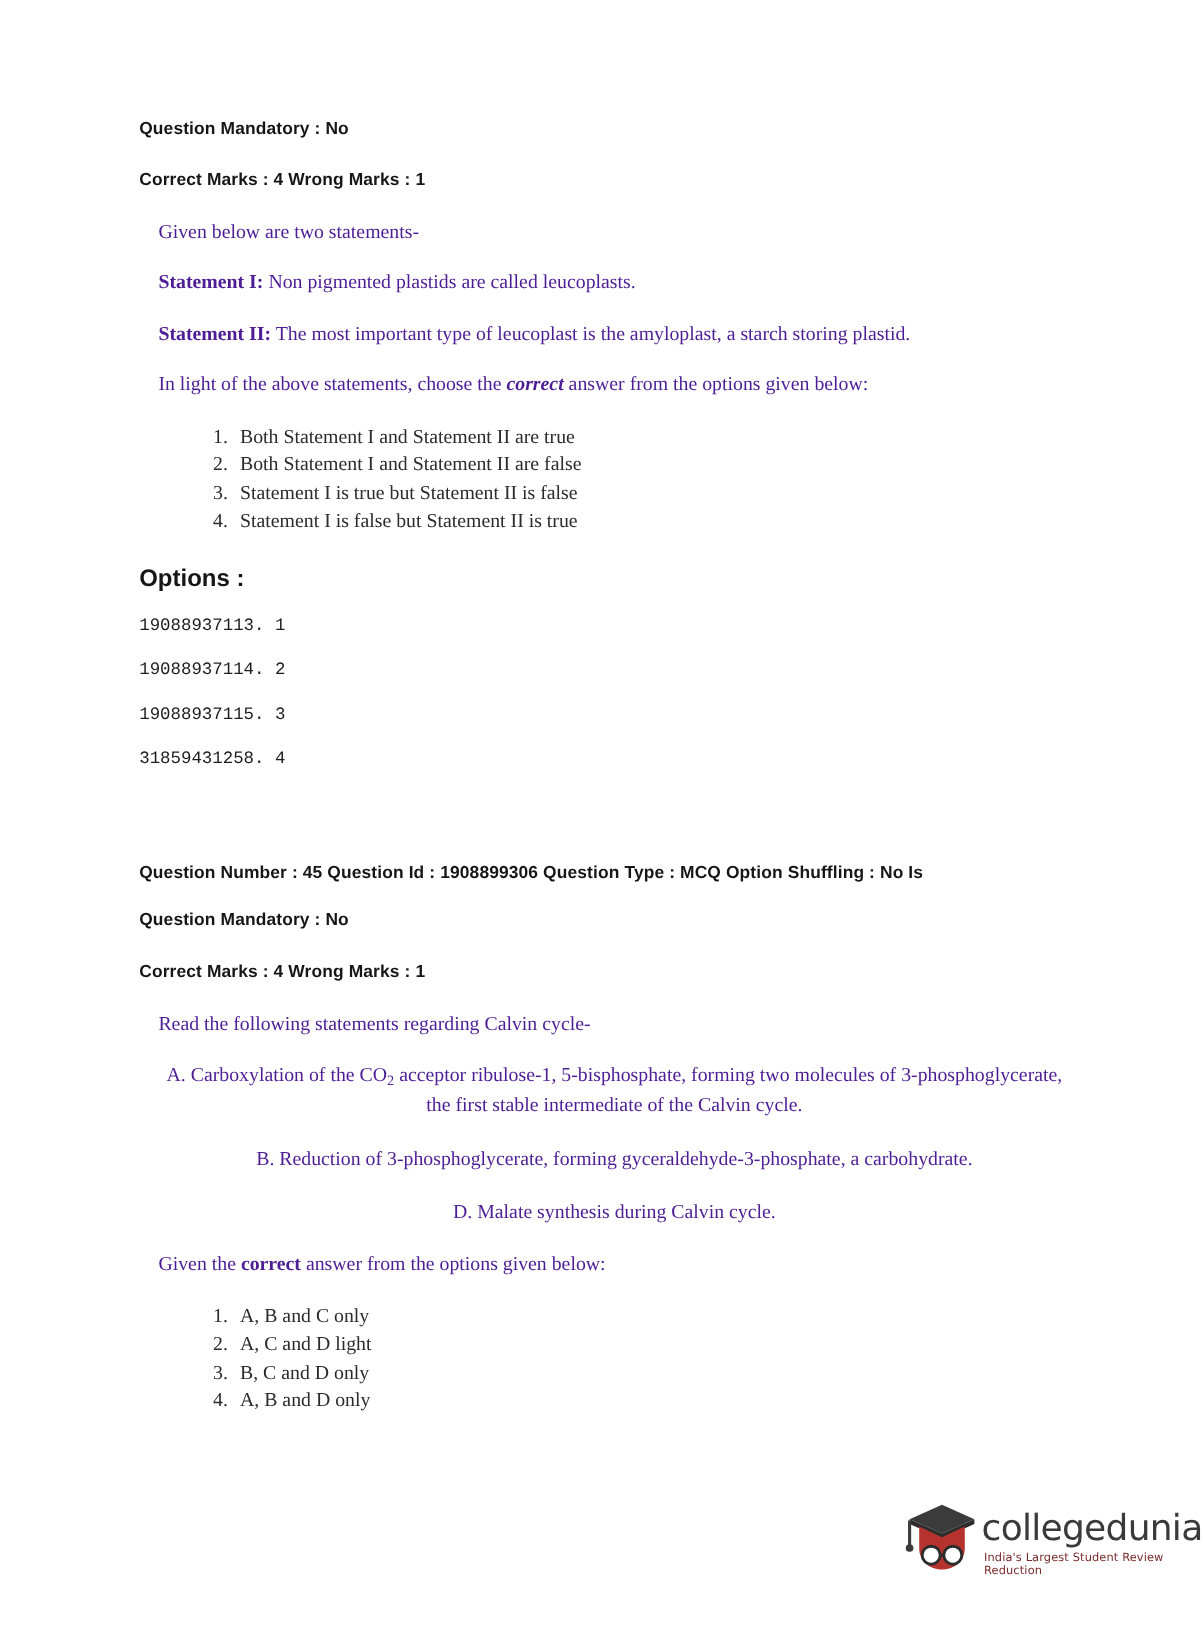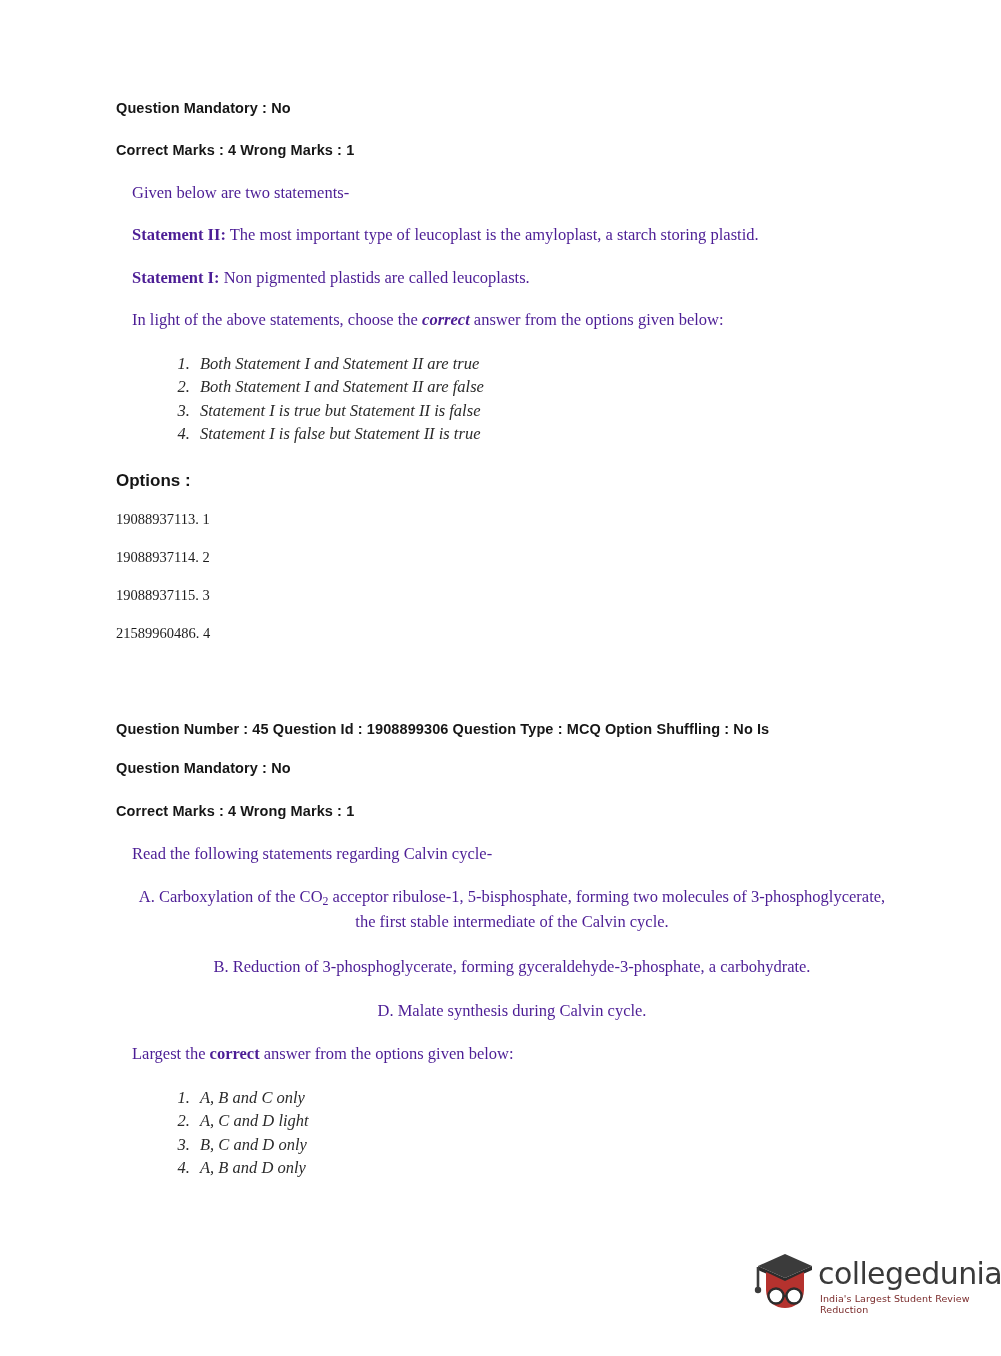--- a/index.html
+++ b/index.html
@@ -55,37 +55,36 @@
   .q-line i { font-style: italic; font-weight: bold; }
   .sub { font-size: 0.72em; vertical-align: -0.28em; }
 
   ol.choices {
     font-family: "Liberation Serif", serif;
     font-size: 16.5px;
     color: #2b2b2b;
     margin: 0 0 0 0;
     padding-left: 62px;
     line-height: 1.42;
-    font-style: italic;
   }
   ol.choices li {
     padding-left: 6px;
     margin: 0;
   }
 
   
   .options-title {
     font-family: "Liberation Sans", sans-serif;
     font-weight: bold;
-    font-size: 17px;
+    font-size: 20px;
     color: #161616;
     margin: 26px 0 20px 0;
   }
   .option-row {
-    font-family: Liberation Serif, serif;
+    font-family: Liberation Mono, monospace;
     font-size: 14.5px;
     color: #1c1c1c;
     margin: 0 0 21px 0;
   }
 
   .gap-block { height: 56px; }
 
   
   .logo {
     position: absolute;
@@ -133,44 +132,44 @@
 
     <div>
 
       <p class="meta">Question Mandatory : No</p>
       <p class="meta">Correct Marks : 4 Wrong Marks : 1</p>
 
       <div class="q-body">
         <p class="q-line">Given below are two statements-</p>
 
         <p class="q-line">
+          <b>Statement I:</b><span> Non pigmented plastids are called leucoplasts.</span>
+        </p>
+
+        <p class="q-line">
           <b>Statement II:</b><span> The most important type of leucoplast is the amyloplast, a starch storing plastid.</span>
-        </p>
-
-        <p class="q-line">
-          <b>Statement I:</b><span> Non pigmented plastids are called leucoplasts.</span>
         </p>
 
         <p class="q-line">
           <span>In light of the above statements, choose the </span><i>correct</i><span> answer from the options given below:</span>
         </p>
 
         <ol class="choices">
           <li>Both Statement I and Statement II are true</li>
           <li>Both Statement I and Statement II are false</li>
           <li>Statement I is true but Statement II is false</li>
           <li>Statement I is false but Statement II is true</li>
         </ol>
       </div>
 
       <p class="options-title">Options :</p>
       <p class="option-row">19088937113. 1</p>
       <p class="option-row">19088937114. 2</p>
       <p class="option-row">19088937115. 3</p>
-      <p class="option-row">21589960486. 4</p>
+      <p class="option-row">31859431258. 4</p>
     </div>
 
     <div class="gap-block"></div>
 
     <div>
       <p class="meta tight">Question Number : 45 Question Id : 1908899306 Question Type : MCQ Option Shuffling : No Is</p>
       <p class="meta">Question Mandatory : No</p>
       <p class="meta">Correct Marks : 4 Wrong Marks : 1</p>
 
       <div class="q-body">
@@ -179,21 +178,21 @@
         <p class="q-line wrap">
           <span>A. Carboxylation of the CO</span><span class="sub">2</span><span> acceptor ribulose-1, 5-bisphosphate, forming two molecules of 3-phosphoglycerate, the first stable intermediate of the Calvin cycle.</span>
         </p>
 
         <p class="q-line wrap">B. Reduction of 3-phosphoglycerate, forming gyceraldehyde-3-phosphate, a carbohydrate.</p>
 
 
         <p class="q-line wrap">D. Malate synthesis during Calvin cycle.</p>
 
         <p class="q-line">
-          <span>Largest the </span><b>correct</b><span> answer from the options given below:</span>
+          <span>Given the </span><b>correct</b><span> answer from the options given below:</span>
         </p>
 
         <ol class="choices">
           <li>A, B and C only</li>
           <li>A, C and D light</li>
           <li>B, C and D only</li>
           <li>A, B and D only</li>
         </ol>
       </div>
     </div>

